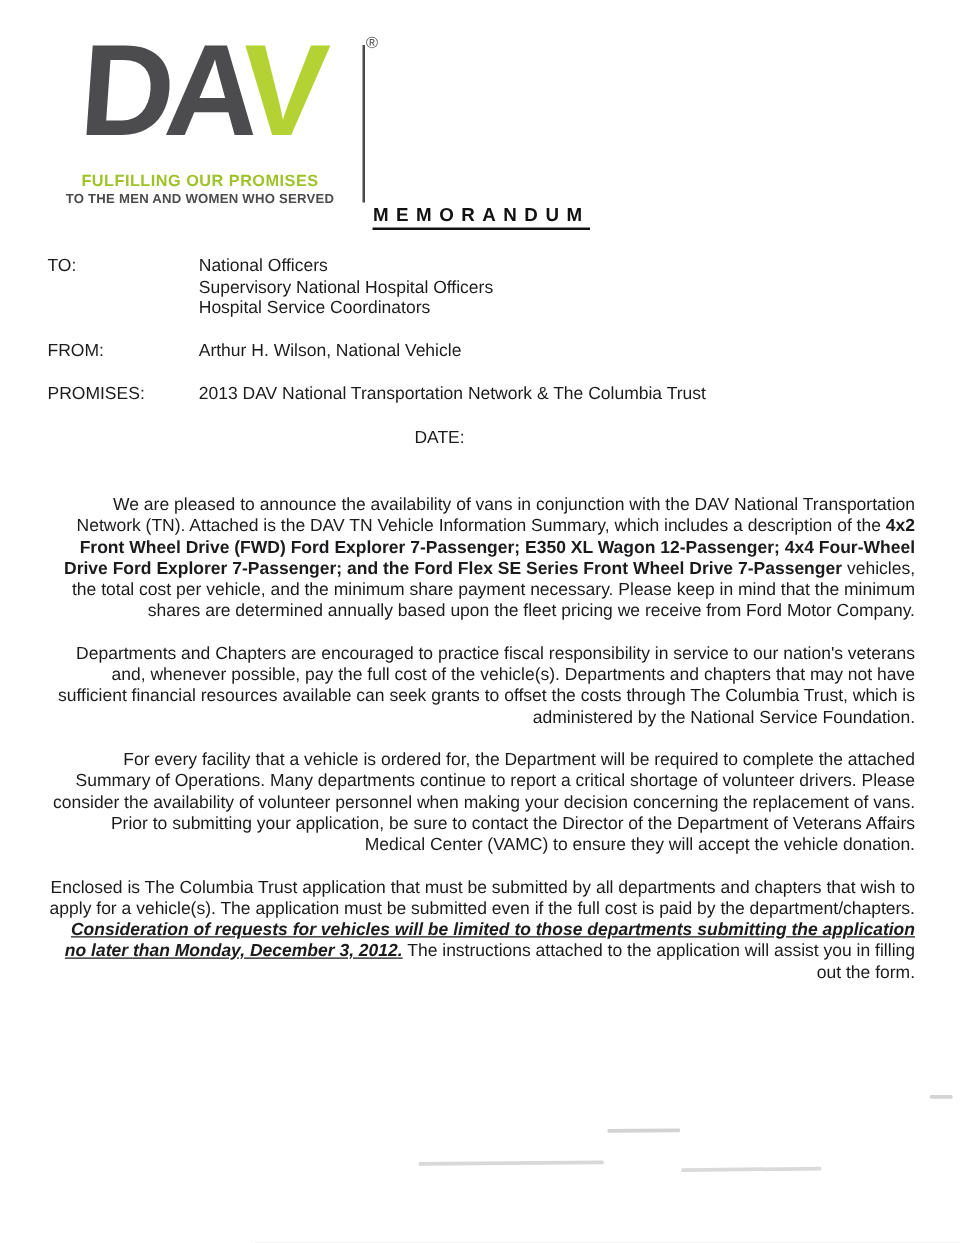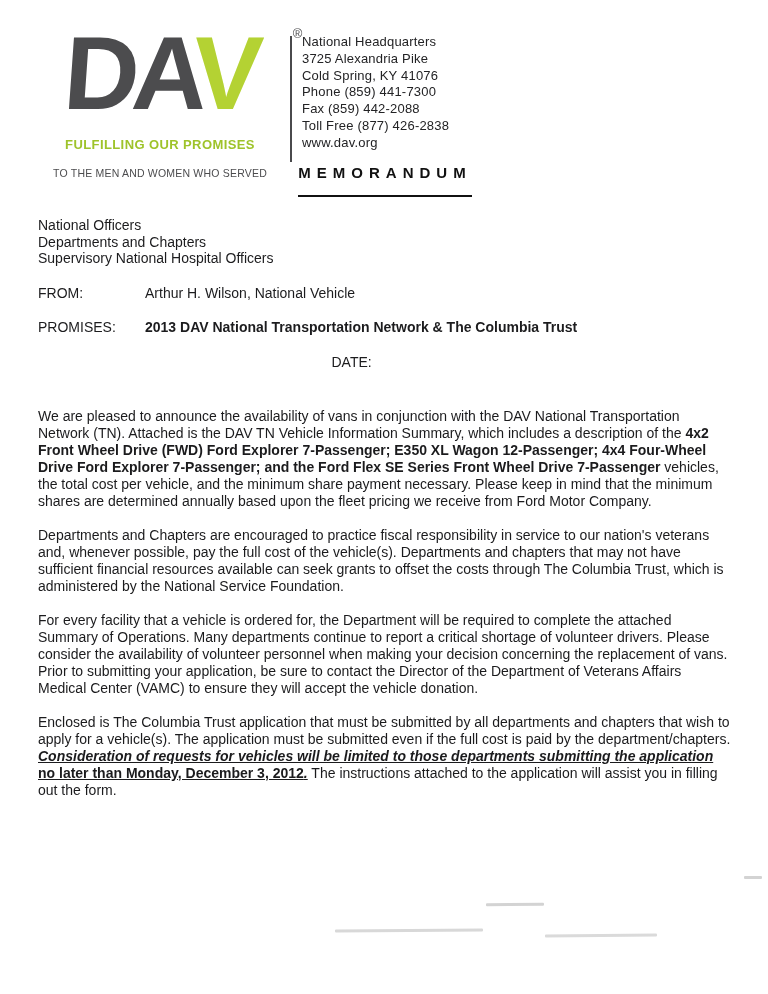--- a/index.html
+++ b/index.html
@@ -39,23 +39,23 @@
   }
   .tagline-primary {
     margin-top: 15px;
     color: #9ec32a;
     font-weight: 700;
     font-size: 13px;
     letter-spacing: 0.4px;
     white-space: nowrap;
   }
   .tagline-secondary {
-    margin-top: 15px;
+    margin-top: 1px;
     color: #4c4c4e;
-    font-weight: 400;
+    font-weight: 700;
     font-size: 10.5px;
     letter-spacing: 0.2px;
     white-space: nowrap;
   }
 
   .letterhead-divider {
     position: absolute;
     left: 290px; top: 36px;
     width: 2px; height: 126px;
     background: #4a4a4c;
@@ -74,34 +74,34 @@
   .memo-content { position: absolute; left: 38px; right: 36px; top: 164px; }
 
   .memo-title-wrap { text-align: center; margin-bottom: 20px; }
   .memo-title {
     display: inline-block;
     font-size: 15px;
     font-weight: 700;
     letter-spacing: 6px;
     color: #111;
     border-bottom: 2.5px solid #111;
-    padding-bottom: 14px;
+    padding-bottom: 1px;
   }
 
   .field-row { display: flex; margin-bottom: 18px; font-size: 14px; line-height: 16.5px; }
   .field-label { width: 107px; flex: 0 0 107px; }
-  .field-value { flex: 1; }
-  .field-row.subject .field-value { font-weight: 700; }
+  .field-value { flex: 1; margin-left: 14px; }
+  .field-row.subject .field-value { font-weight: 400; }
   .field-row.date { margin-bottom: 38px; justify-content: center; }
 
   .body-text { font-size: 14px; line-height: 17px; color: #1b1b1d; }
-  .para { margin-bottom: 17px; }
+  .para { margin-bottom: 17px; text-align: right; }
   .b   { font-weight: 700; }
   .bi  { font-weight: 700; font-style: italic; text-decoration: underline; }
-  .biu { font-weight: 700; text-decoration: underline; }
+  .biu { font-weight: 700; font-style: italic; text-decoration: underline; }
 
   
   .artifact { position: absolute; background: #d3d3d3; border-radius: 1px; }
   .artifact.a1 { left: 486px; top: 903px; width: 58px;  height: 3px; transform: rotate(-0.5deg); }
   .artifact.a2 { left: 335px; top: 929px; width: 148px; height: 3px; transform: rotate(-0.4deg); background: #d8d8d8; }
   .artifact.a3 { left: 545px; top: 934px; width: 112px; height: 3px; transform: rotate(-0.6deg); background: #dadada; }
   .artifact.a4 { left: 744px; top: 876px; width: 18px;  height: 3px; }
 </style>
 </head>
 <body>
@@ -114,43 +114,35 @@
       <div class="logo-letters">
         <span class="logo-dark">DA</span><span class="logo-green">V</span>
         <span class="logo-reg">®</span>
       </div>
       <div class="tagline-primary">FULFILLING OUR PROMISES</div>
       <div class="tagline-secondary">TO THE MEN AND WOMEN WHO SERVED</div>
     </div>
 
     <div class="letterhead-divider"></div>
 
-    <div class="contact-block">
-      <div>National Headquarters</div>
-      <div>3725 Alexandria Pike</div>
-      <div>Cold Spring, KY 41076</div>
-      <div>Phone (859) 441-7300</div>
-      <div>Fax (859) 442-2088</div>
-      <div>Toll Free (877) 426-2838</div>
-      <div>www.dav.org</div>
-    </div>
 
   </header>
 
   <main class="memo-content">
 
     <div class="memo-title-wrap">
       <span class="memo-title">MEMORANDUM</span>
     </div>
 
     <div class="field-row to">
+      <div class="field-label">TO:</div>
       <div class="field-value">
         <div>National Officers</div>
-        <div>Departments and Chapters</div>
         <div>Supervisory National Hospital Officers</div>
+        <div>Hospital Service Coordinators</div>
       </div>
     </div>
 
     <div class="field-row from">
       <div class="field-label">FROM:</div>
       <div class="field-value">Arthur H. Wilson, National Vehicle</div>
     </div>
 
     <div class="field-row subject">
       <div class="field-label">PROMISES:</div>

